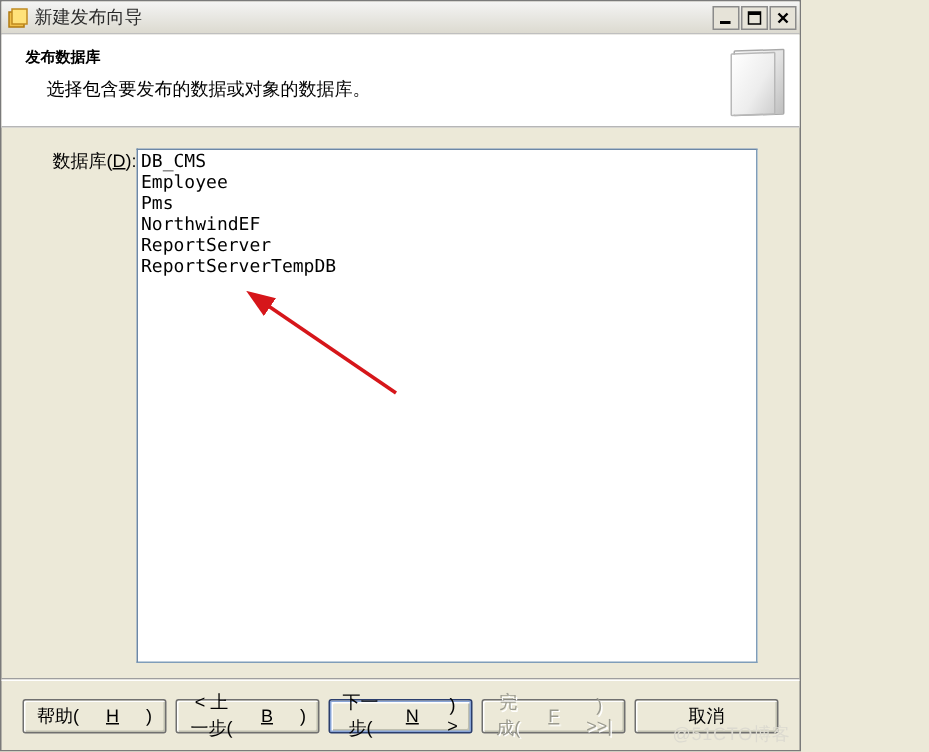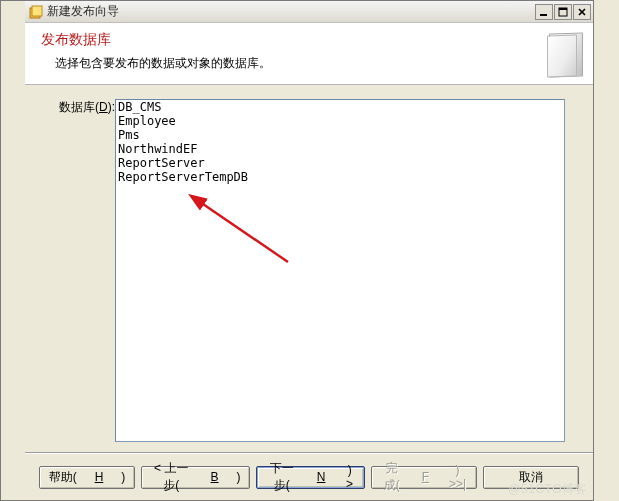--- a/index.html
+++ b/index.html
@@ -5,26 +5,25 @@
   * { box-sizing: border-box; }
   html, body {
     margin: 0; padding: 0;
     width: 619px; height: 501px;
     font-family: "SimSun", "宋体", sans-serif;
     font-size: 12px;
     background: #ece9d8;
     overflow: hidden;
   }
   .window {
-    width: 594px; height: 501px;
+    width: 534px; height: 501px;
     background: #ece9d8;
     border: 1px solid #7a7a7a;
     display: flex; flex-direction: column;
     position: relative;
-    padding-left: 24px;
   }
   .titlebar {
     height: 22px;
     background: linear-gradient(#f4f4f4, #dcdad0);
     border-bottom: 1px solid #bfbfbf;
     display: flex; align-items: center;
     padding: 0 2px 0 4px;
   }
   .titlebar .icon {
     width: 14px; height: 14px;
@@ -45,21 +44,21 @@
   .win-btn svg { display: block; }
   .header {
     background: #fff;
     border-bottom: 1px solid #b6b6b6;
     padding: 8px 0 10px 16px;
     display: flex; align-items: flex-start;
     position: relative;
     height: 62px;
   }
   .header-text { flex: 1; }
-  .header-title { font-size: 14px; font-weight: normal; color: #b91c1c; margin-bottom: 6px; }
+  .header-title { font-size: 10px; font-weight: bold; color: #000000; margin-bottom: 6px; }
   .header-subtitle { font-size: 12px; color: #000; margin-left: 14px; }
   .header-graphic {
     width: 46px; height: 50px;
     margin-right: 10px;
     position: relative;
   }
   .header-graphic .book {
     position: absolute; right: 0; top: 2px;
     width: 34px; height: 44px;
     background: linear-gradient(120deg, #fcfcfc 0%, #e4e4e4 55%, #bfbfbf 100%);

